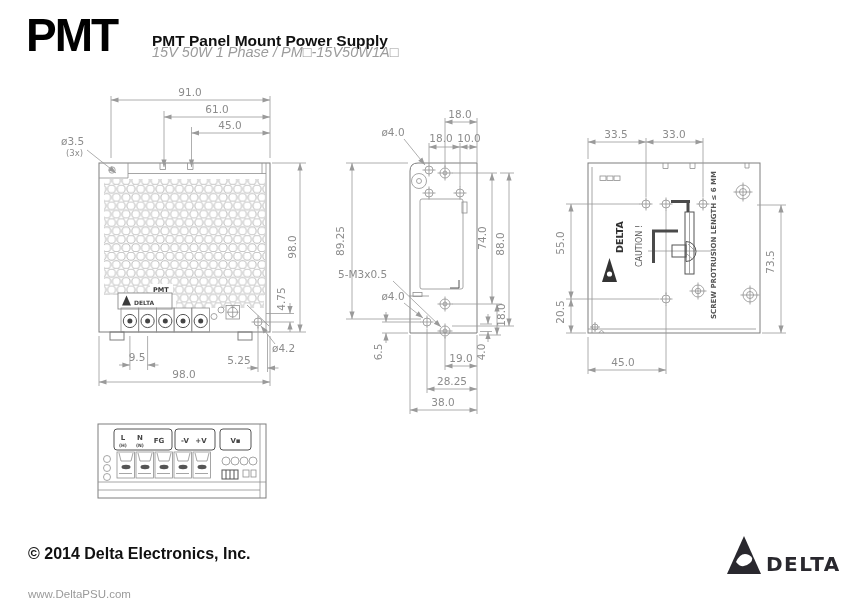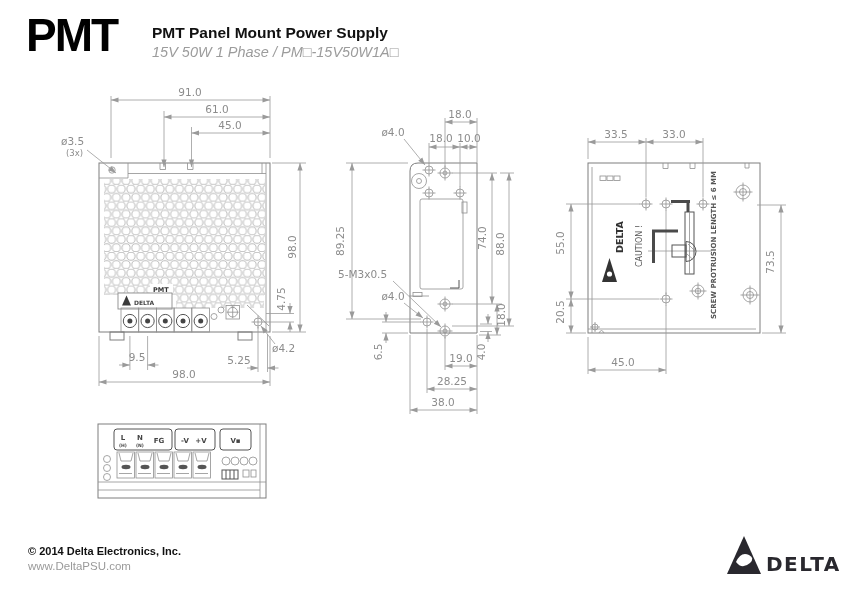--- a/index.html
+++ b/index.html
@@ -1,23 +1,23 @@
 <!DOCTYPE html>
 <html><head>
 <meta charset="utf-8">
 <style>
   html,body{margin:0;padding:0;background:#fff;}
   .page{position:relative;width:850px;height:600px;background:#fff;overflow:hidden;
         font-family:"Liberation Sans","DejaVu Sans",sans-serif;text-align:center;}
   .logo{position:absolute;left:26px;top:12px;font-size:46px;font-weight:bold;
         letter-spacing:-2px;color:#000;line-height:1;}
-  .title{position:absolute;left:152px;top:24px;font-size:15.5px;font-weight:bold;color:#111;}
+  .title{position:absolute;left:152px;top:32px;font-size:15.5px;font-weight:bold;color:#111;}
   .subtitle{position:absolute;left:152px;top:44px;font-size:14.5px;color:#9c9c9c;font-style:italic;}
-  .foot1{position:absolute;left:28px;top:545px;font-size:11px;font-weight:bold;color:#111;}
-  .foot2{position:absolute;left:28px;top:560px;font-size:11.5px;color:#9a9a9a;}
+  .foot1{position:absolute;left:28px;top:545px;font-size:16px;font-weight:bold;color:#111;}
+  .foot2{position:absolute;left:28px;top:588px;font-size:11.5px;color:#9a9a9a;}
   svg.canvas{position:absolute;left:0;top:0;}
   svg text{font-family:"DejaVu Sans","Liberation Sans",sans-serif;}
   .dtx{font-size:10.5px;fill:#8c8c8c;}
   .dts{font-size:8.5px;fill:#8c8c8c;}
   .ol{stroke:#7e7e7e;fill:none;stroke-width:1;}
   .ol2{stroke:#8f8f8f;fill:none;stroke-width:0.8;}
   .dim{stroke:#9a9a9a;fill:none;stroke-width:0.8;}
   .thk{stroke:#4a4a4a;fill:none;stroke-width:3;}
   .drk{stroke:#555;fill:none;stroke-width:1;}
 </style>

